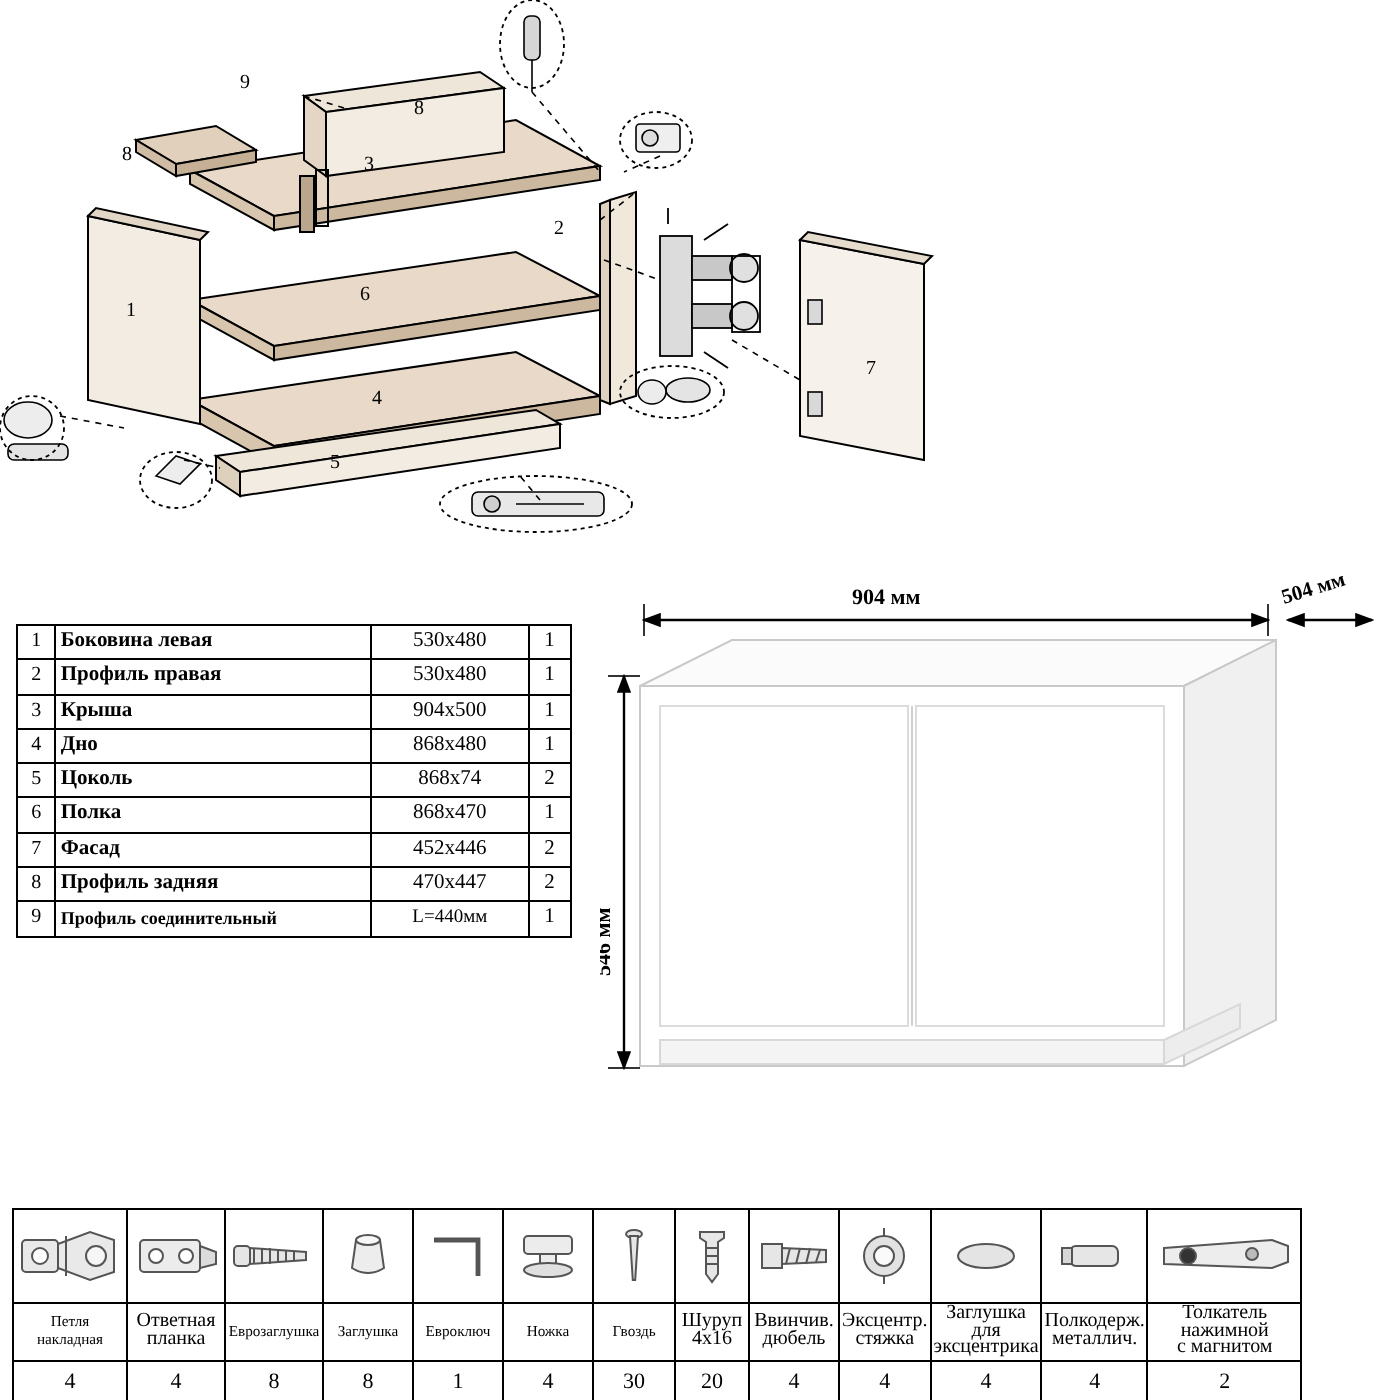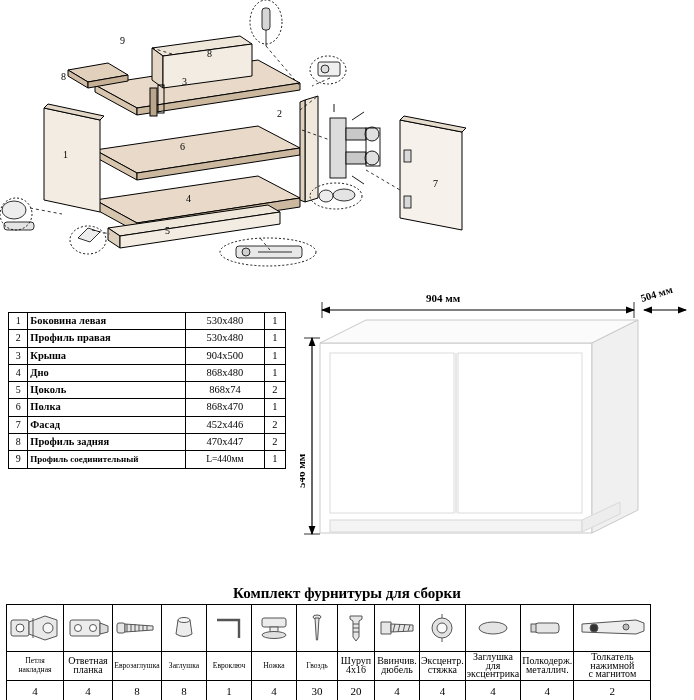--- a/index.html
+++ b/index.html
@@ -235,21 +235,20 @@
       <line x1="344" y1="22" x2="386" y2="22" stroke="#000" stroke-width="1.2" marker-start="url(#ahs)" marker-end="url(#ah)"></line>
       <text x="342" y="14" font-size="10.5" font-weight="bold" font-family="Liberation Serif, serif" transform="rotate(-17 342 14)">504 мм</text>
 
       <line x1="12" y1="50" x2="12" y2="246" stroke="#000" stroke-width="1.2" marker-start="url(#ahs)" marker-end="url(#ah)"></line>
       <line x1="4" y1="50" x2="20" y2="50" stroke="#000" stroke-width="0.8"></line>
       <line x1="4" y1="246" x2="20" y2="246" stroke="#000" stroke-width="0.8"></line>
       <text x="-5" y="0" font-size="11" font-weight="bold" font-family="Liberation Serif, serif" transform="translate(5,195) rotate(-90)">546 мм</text>
     </svg>
   </div>
 
-  <div id="kit-title">Комплект фурнитуры для сборки</div>
 
   <table id="kit">
     <colgroup>
       <col style="width:60px">
         <col style="width:52px">
         <col style="width:52px">
         <col style="width:50px">
       <col style="width:50px">
         <col style="width:50px">
         <col style="width:46px">

